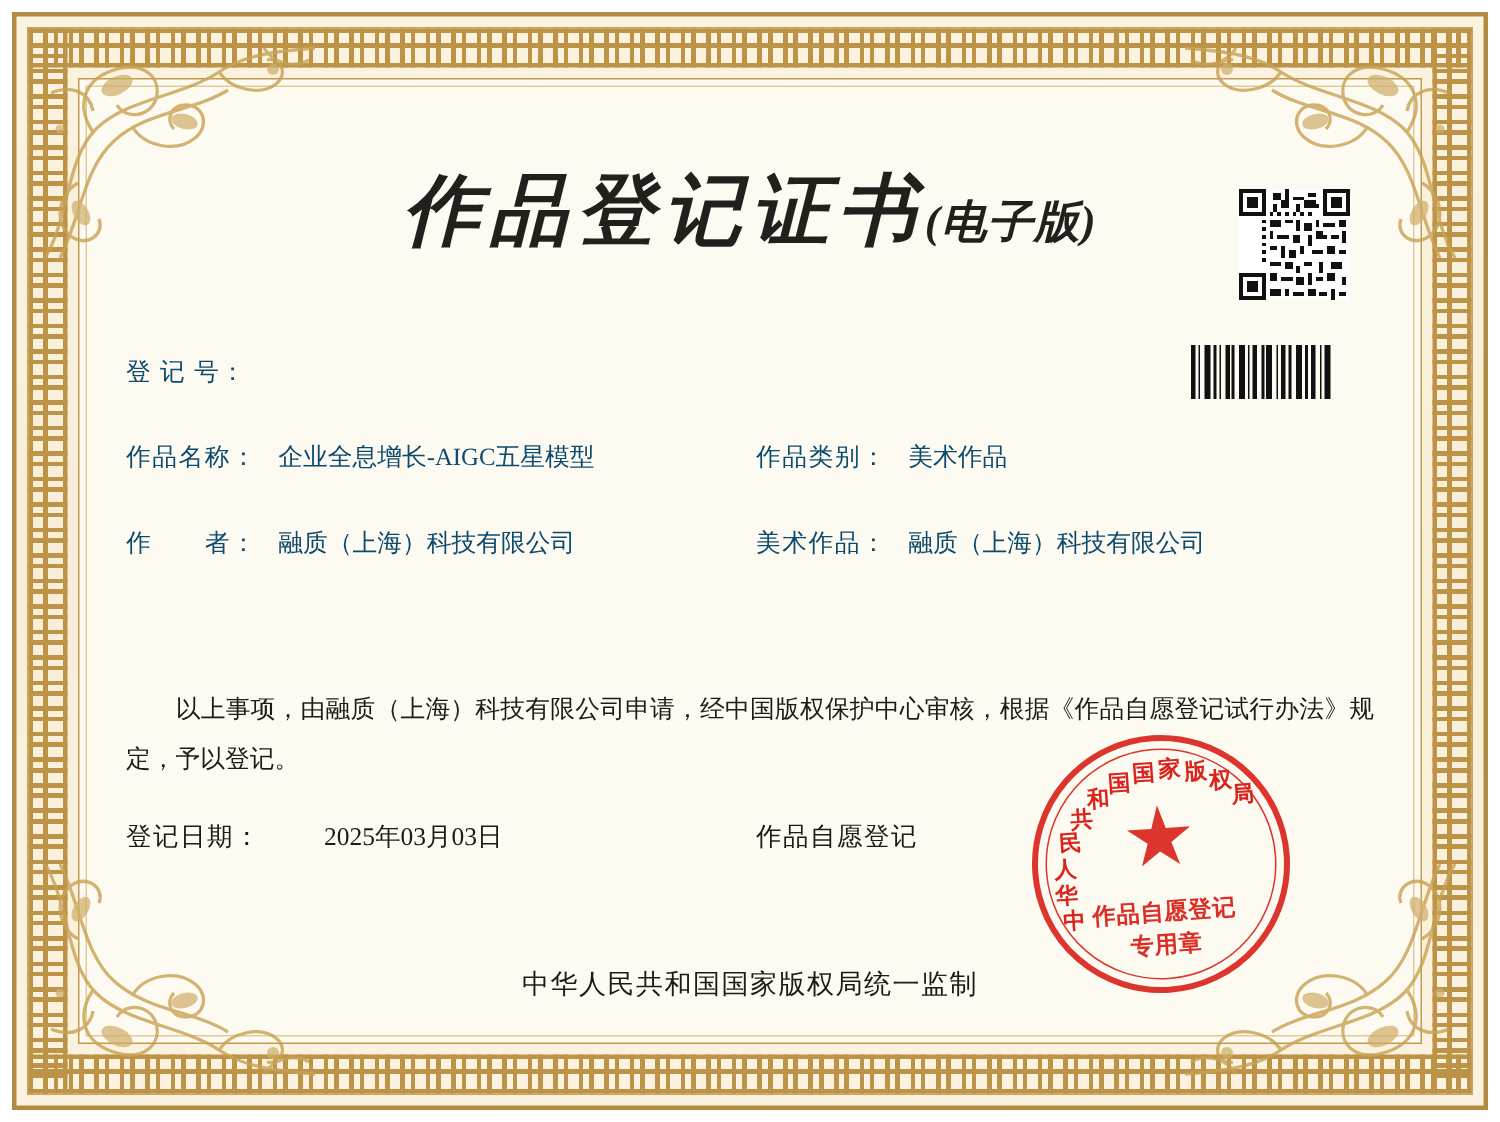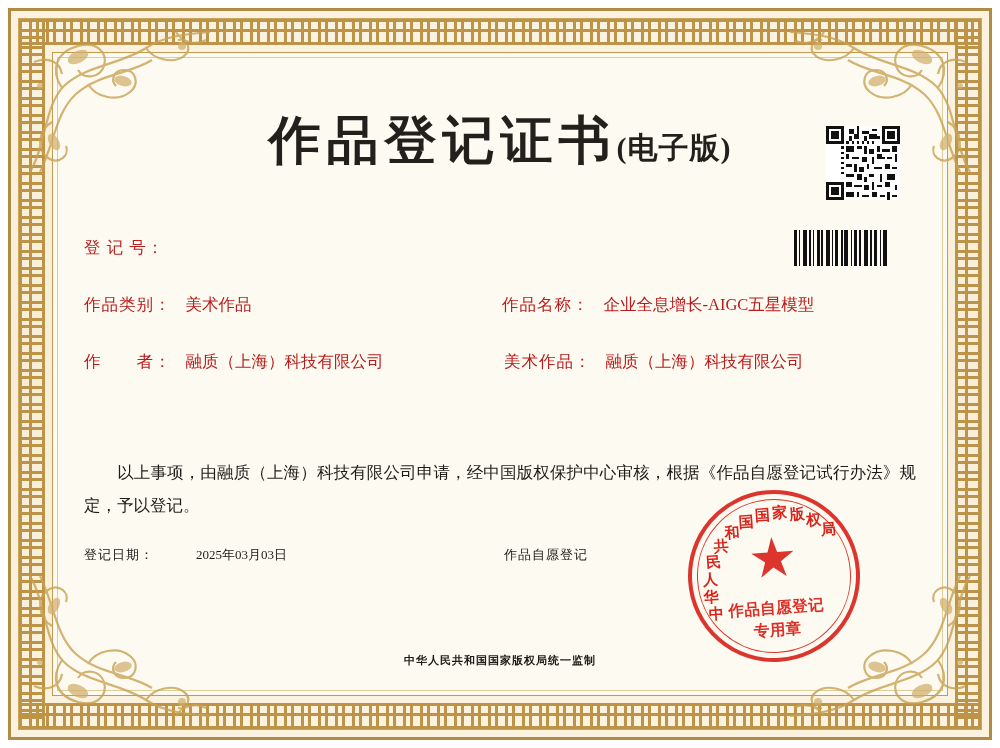--- a/index.html
+++ b/index.html
@@ -118,20 +118,21 @@
     inset: 0;
     z-index: 5;
   }
 
   .title-row {
     position: absolute;
     left: 0;
     right: 0;
     top: 98px;
     text-align: center;
+    font-style: italic;
   }
   .title-main {
     font-family: "Liberation Serif", "DejaVu Serif", serif;
     font-size: 52px;
     font-weight: bold;
     letter-spacing: 6px;
     color: #231f1c;
   }
   .title-sub {
     font-size: 30px;
@@ -164,21 +165,21 @@
     height: 100%;
   }
 
   
   .fields {
     position: absolute;
     left: 76px;
     right: 70px;
     top: 228px;
     font-size: 16.5px;
-    color: #b91c1c;
+    color: #0c4a6e;
   }
   .row {
     display: flex;
     margin-bottom: 34px;
     line-height: 1.4;
   }
   .cell {
     display: flex;
     align-items: baseline;
   }
@@ -204,21 +205,21 @@
     text-align: justify;
   }
   .statement .indent { padding-left: 33px; display: inline-block; }
 
   .reg-row {
     position: absolute;
     left: 76px;
     right: 76px;
     top: 538px;
     display: flex;
-    font-size: 13px;
+    font-size: 17px;
     color: #1d1a17;
   }
   .reg-row .cell.left { width: 420px; }
 
   
   .seal {
     position: absolute;
     right: 132px;
     top: 482px;
     width: 172px;
@@ -278,22 +279,22 @@
   }
   .seal-line.l1 { top: 108px; }
   .seal-line.l2 { top: 130px; }
 
   .footer {
     position: absolute;
     left: 0;
     right: 0;
     bottom: 72px;
     text-align: center;
-    font-size: 11px;
-    font-weight: bold;
+    font-size: 18px;
+    font-weight: normal;
     color: #1d1a17;
     letter-spacing: 1px;
   }
 </style>
 </head>
 <body>
 
 <div class="certificate">
 
   <div class="border-outer"></div>
@@ -534,27 +535,27 @@
     <div class="fields">
 
       <div class="row">
         <div class="cell left">
           <span class="lbl">登 记 号：</span>
         </div>
         <div class="cell right"></div>
       </div>
 
       <div class="row">
+        <div class="cell left">
+          <span class="lbl">作品名称：</span>
+          <span class="val">企业全息增长-AIGC五星模型</span>
+        </div>
         <div class="cell right">
           <span class="lbl">作品类别：</span>
           <span class="val">美术作品</span>
-        </div>
-        <div class="cell left">
-          <span class="lbl">作品名称：</span>
-          <span class="val">企业全息增长-AIGC五星模型</span>
         </div>
       </div>
 
       <div class="row">
         <div class="cell left">
           <span class="lbl">作　　者：</span>
           <span class="val">融质（上海）科技有限公司</span>
         </div>
         <div class="cell right">
           <span class="lbl">美术作品：</span>

